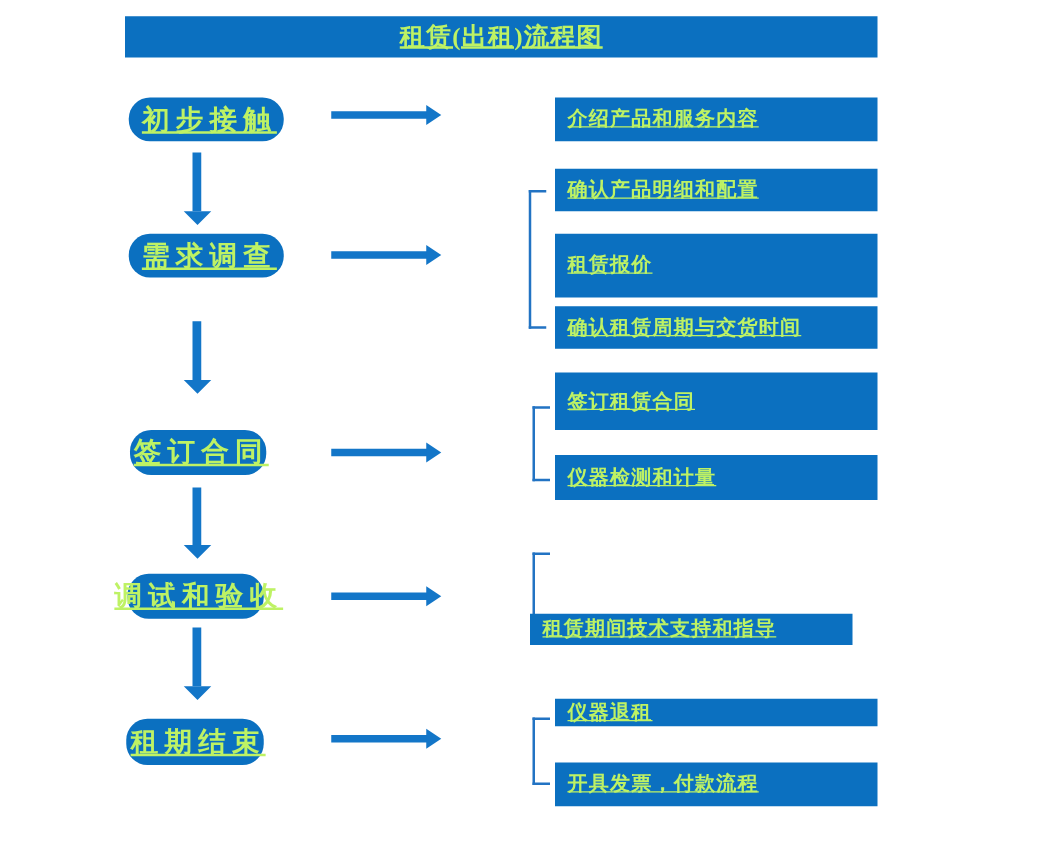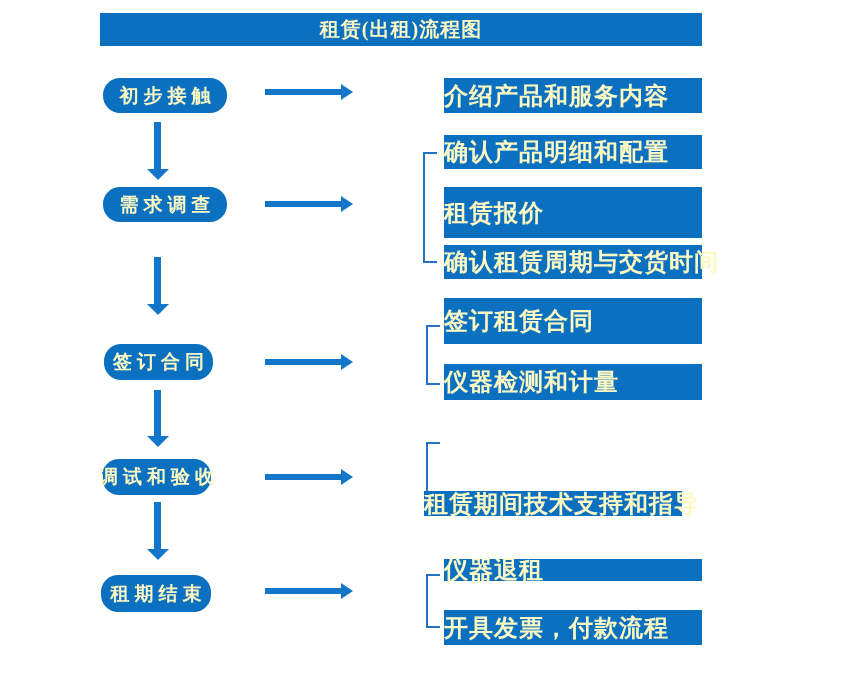--- a/index.html
+++ b/index.html
@@ -11,42 +11,44 @@
   body{font-family:"Liberation Serif","DejaVu Serif",serif;}
   #canvas{
     position:relative;
     width:844px;height:688px;
     background:#ffffff;
     overflow:hidden;
   }
   .box{
     position:absolute;
     background:var(--blue);
-    color:#fef9c3;
+    color:#bef264;
     font-weight:bold;
     display:flex;
     align-items:center;
     box-sizing:border-box;
     white-space:nowrap;
+    text-decoration:underline;
   }
   .titlebar{
     justify-content:center;
     font-size:20px;
     letter-spacing:1px;
   }
   .step{
     justify-content:center;
-    font-size:19px;
+    font-size:22px;
     letter-spacing:5px;
     text-indent:5px;
     border-radius:17px;
   }
   .detail{
-    font-size:24px;
+    font-size:16px;
     letter-spacing:1px;
+    padding-left:10px;
   }
   
   .h-arrow{position:absolute;width:88px;height:16px;}
   .h-arrow .shaft{position:absolute;left:0;top:5px;width:77px;height:6px;background:var(--arrow);}
   .h-arrow .head{position:absolute;right:0;top:0;width:0;height:0;
     border-top:8px solid transparent;border-bottom:8px solid transparent;
     border-left:12px solid var(--arrow);}
   
   .v-arrow{position:absolute;width:22px;}
   .v-arrow .shaft{position:absolute;top:0;left:7px;width:7px;height:calc(100% - 11px);background:var(--arrow);}

